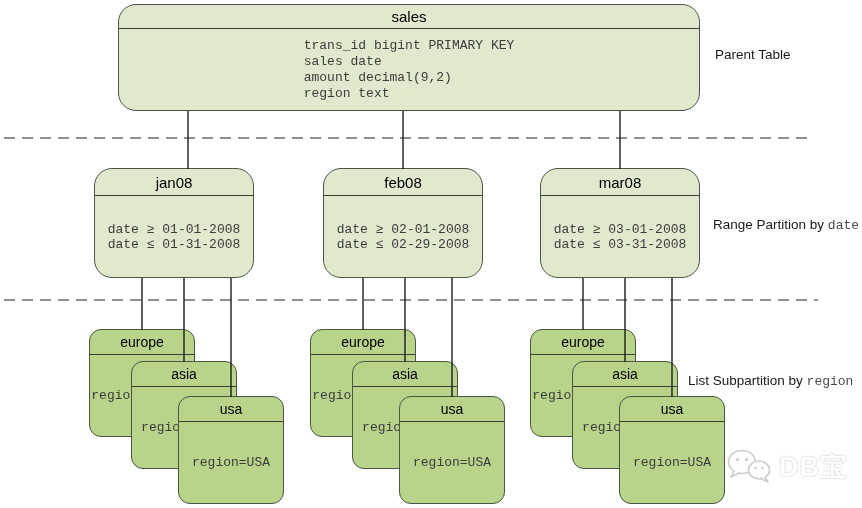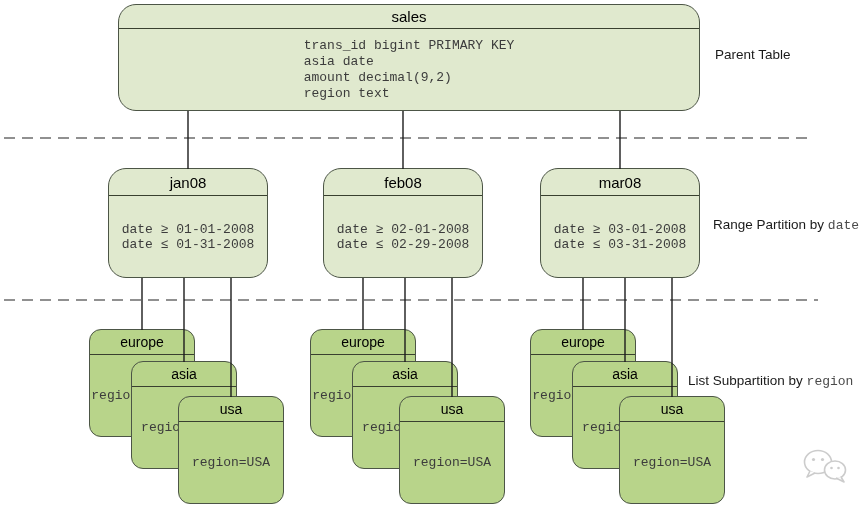--- a/index.html
+++ b/index.html
@@ -90,27 +90,27 @@
 </head>
 <body>
 
 <div class="abs dash-line" style="left:4px;top:137px;width:808px;"></div>
 <div class="abs dash-line" style="left:4px;top:299px;width:814px;"></div>
 
 <div class="box parent-box">
   <div class="hdr">sales</div>
   <div class="bdy">
     <div class="cols"><span>trans_id bigint PRIMARY KEY</span>
-<span>asia date</span>
+<span>sales date</span>
 <span>amount decimal(9,2)</span>
 <span>region text</span></div>
   </div>
 </div>
 
-<div class="box part-box" style="left:108px;">
+<div class="box part-box" style="left:94px;">
   <div class="hdr">jan08</div>
   <div class="bdy">
       <div class="rules"><span>date ≥ 01-01-2008</span>
 <span>date ≤ 01-31-2008</span></div>
     </div>
 </div>
 <div class="box part-box" style="left:323px;">
   <div class="hdr">feb08</div>
   <div class="bdy">
       <div class="rules"><span>date ≥ 02-01-2008</span>
@@ -205,13 +205,14 @@
       <ellipse cx="33" cy="22" rx="10.5" ry="9" fill="#ffffff"></ellipse>
       <path d="M39 29 L42 34 L34 30" fill="#ffffff" stroke-linejoin="round"></path>
     </g>
     <g fill="#cccccc">
       <circle cx="11.5" cy="11.5" r="1.6"></circle>
       <circle cx="20.5" cy="11.5" r="1.6"></circle>
       <circle cx="29.5" cy="20" r="1.3"></circle>
       <circle cx="36.5" cy="20" r="1.3"></circle>
     </g>
   </svg>
+  <span class="wm-text">DB宝</span>
 </div>
 
 </body></html>

